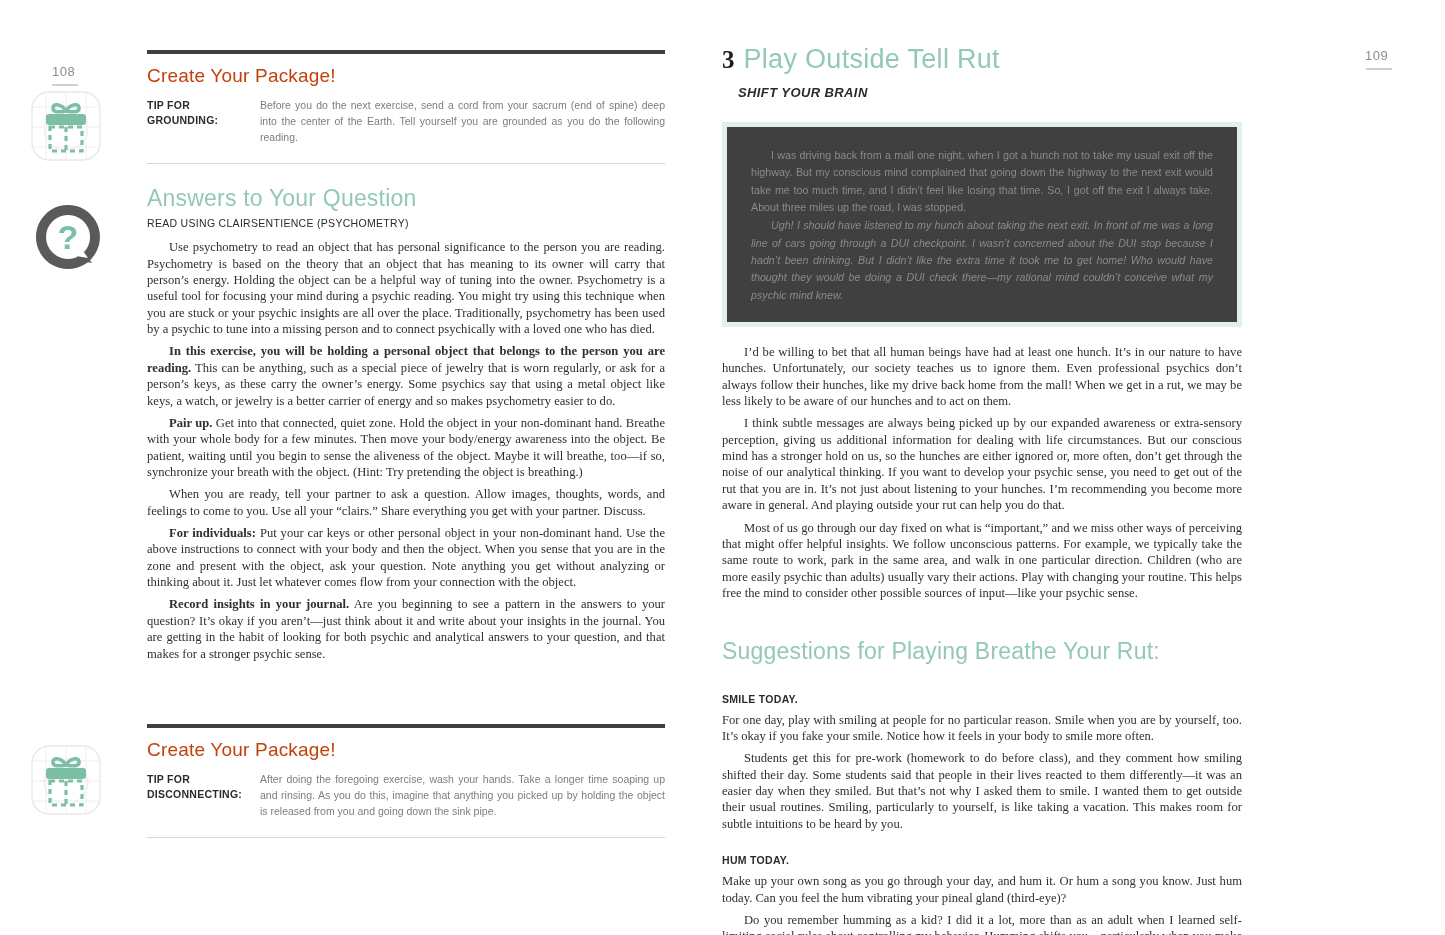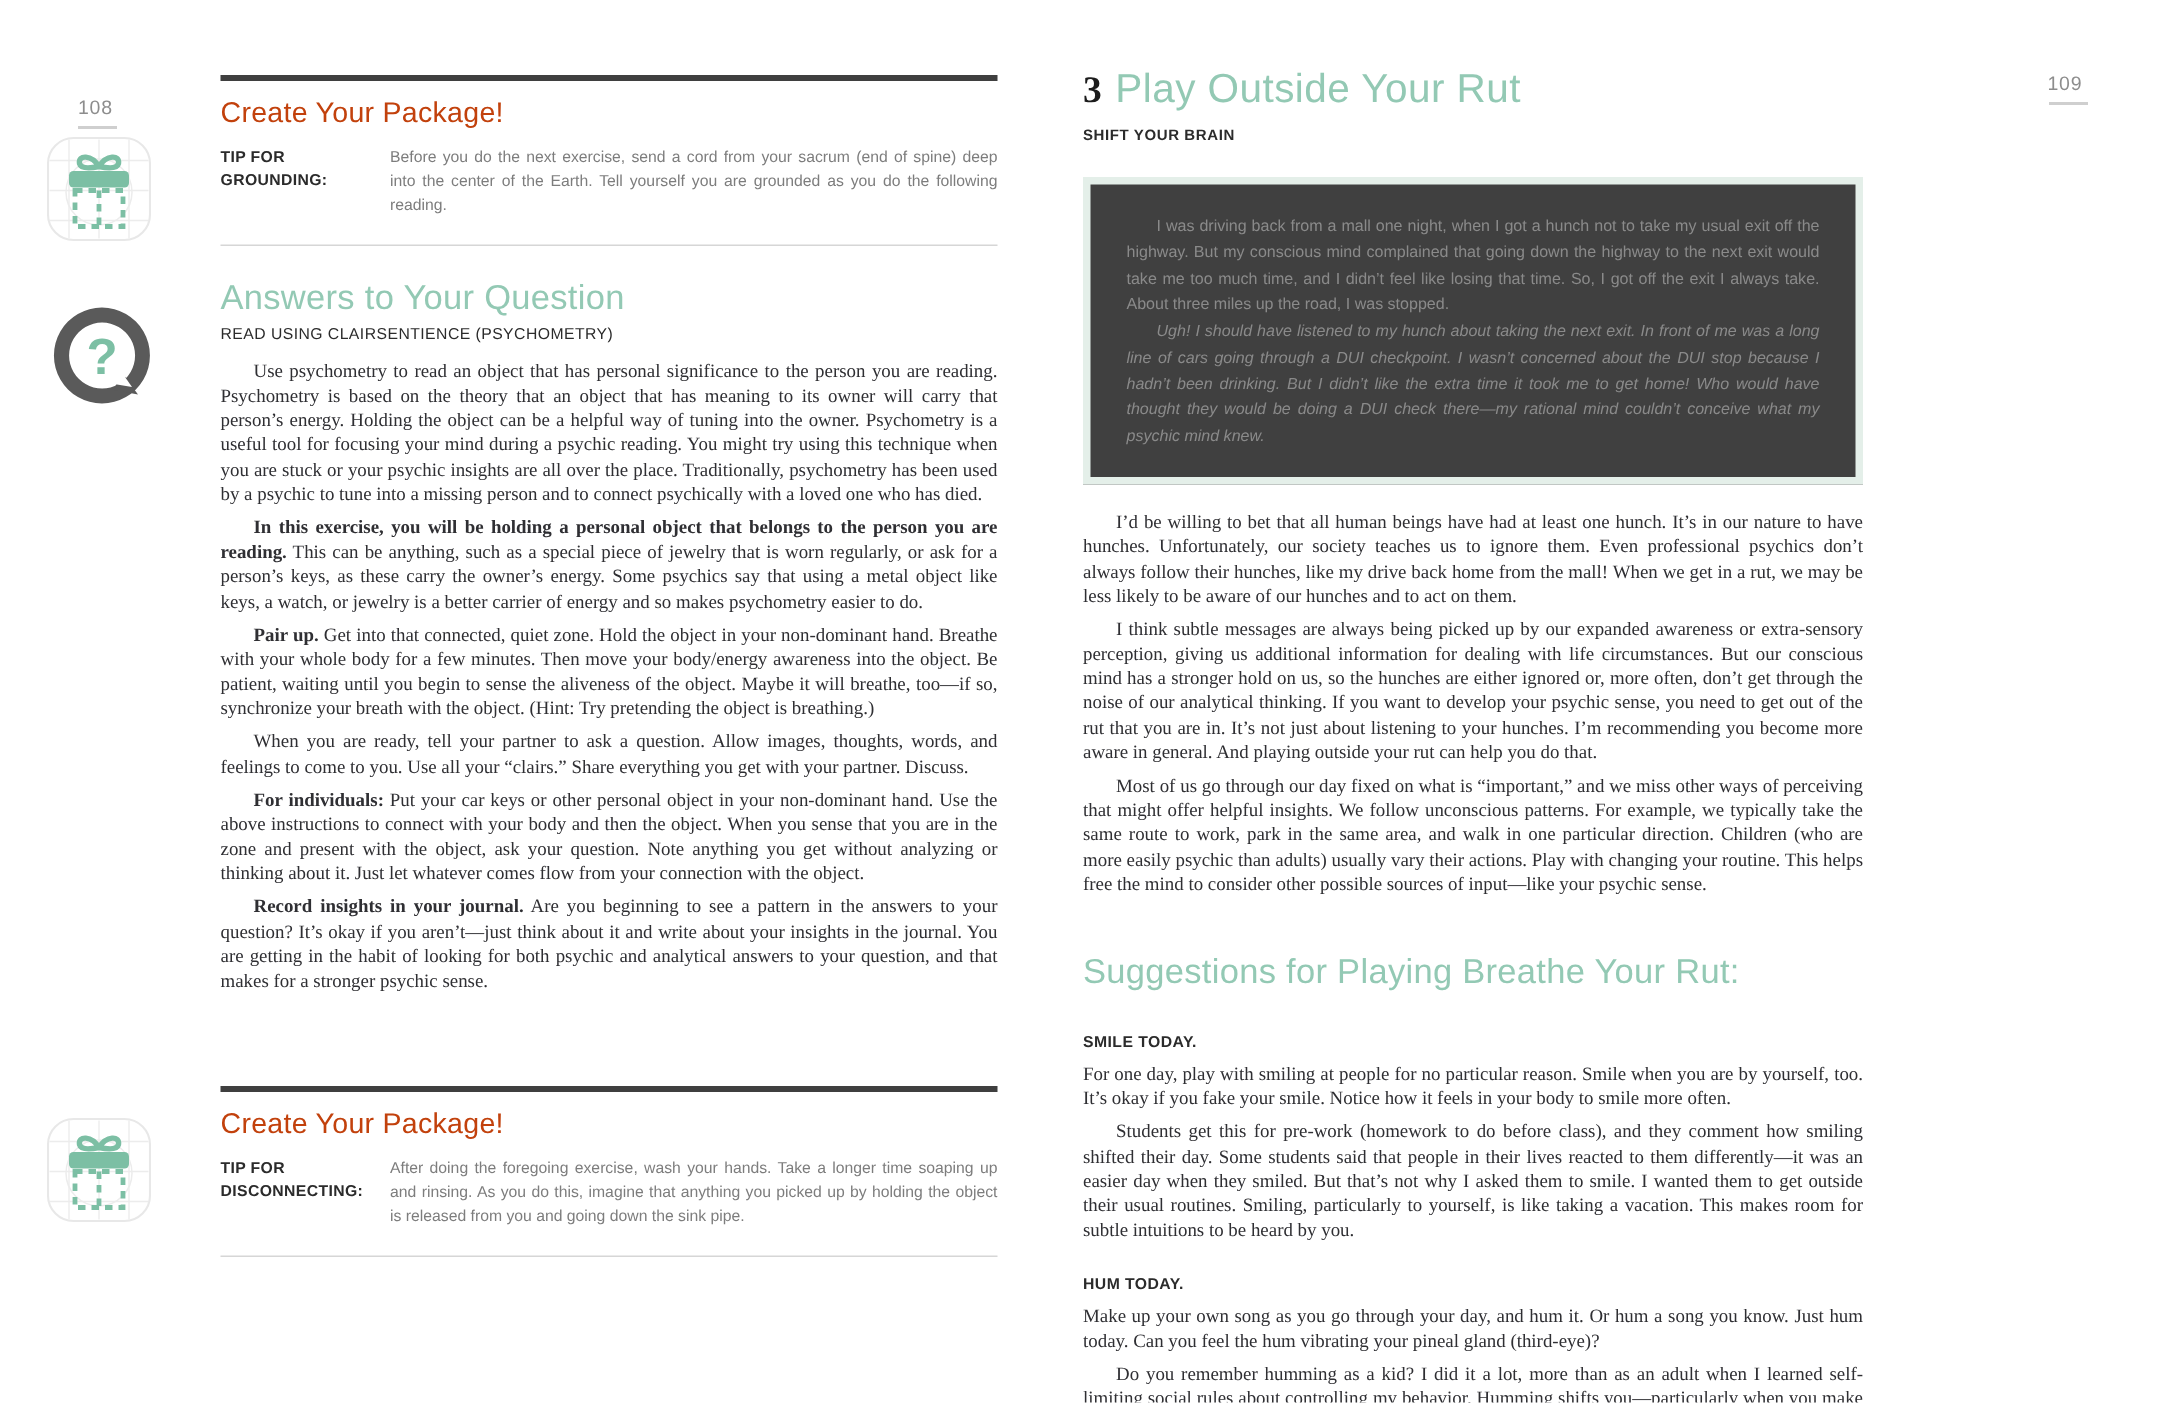--- a/index.html
+++ b/index.html
@@ -154,26 +154,27 @@
   .chap-title {
     font-family: "Liberation Sans", sans-serif;
     font-size: 27px;
     font-weight: 400;
     color: #93c9b4;
     letter-spacing: 0.3px;
     line-height: 1;
   }
   .chap-sub {
     font-family: "Liberation Sans", sans-serif;
-    font-size: 10px;
+    font-size: 13px;
     font-weight: bold;
     letter-spacing: 0.4px;
     color: #2b2b2b;
-    margin: 12px 0 0 0;
+    margin: 12px 0 0 16px;
     text-transform: uppercase;
+    font-style: italic;
   }
 
   
   .callout {
     border: 5px solid #e4efe9;
     background: #404040;
     padding: 20px 24px 18px 24px;
     margin-top: 22px;
   }
   .callout p {
@@ -308,21 +309,21 @@
   <div class="page">
 
     <div class="folio folio-right" style="left:643px;">
       <span>109</span>
       <span class="rule"></span>
     </div>
 
     <div class="col-right" style="left:0px; top:46px; width:520px; margin-left:-0px;">
       <div class="chap-head">
         <span class="chap-num">3</span>
-        <span class="chap-title">Play Outside Your Rut</span>
+        <span class="chap-title">Play Outside Tell Rut</span>
       </div>
       <div class="chap-sub">SHIFT YOUR BRAIN</div>
 
       <div class="callout">
         <p>I was driving back from a mall one night, when I got a hunch not to take my usual exit off the highway. But my conscious mind complained that going down the highway to the next exit would take me too much time, and I didn’t feel like losing that time. So, I got off the exit I always take. About three miles up the road, I was stopped.</p>
         <p>Ugh! I should have listened to my hunch about taking the next exit. In front of me was a long line of cars going through a DUI checkpoint. I wasn’t concerned about the DUI stop because I hadn’t been drinking. But I didn’t like the extra time it took me to get home! Who would have thought they would be doing a DUI check there—my rational mind couldn’t conceive what my psychic mind knew.</p>
       </div>
 
       <div style="margin-top:17px;">
         <p class="body">I’d be willing to bet that all human beings have had at least one hunch. It’s in our nature to have hunches. Unfortunately, our society teaches us to ignore them. Even professional psychics don’t always follow their hunches, like my drive back home from the mall! When we get in a rut, we may be less likely to be aware of our hunches and to act on them.</p>

